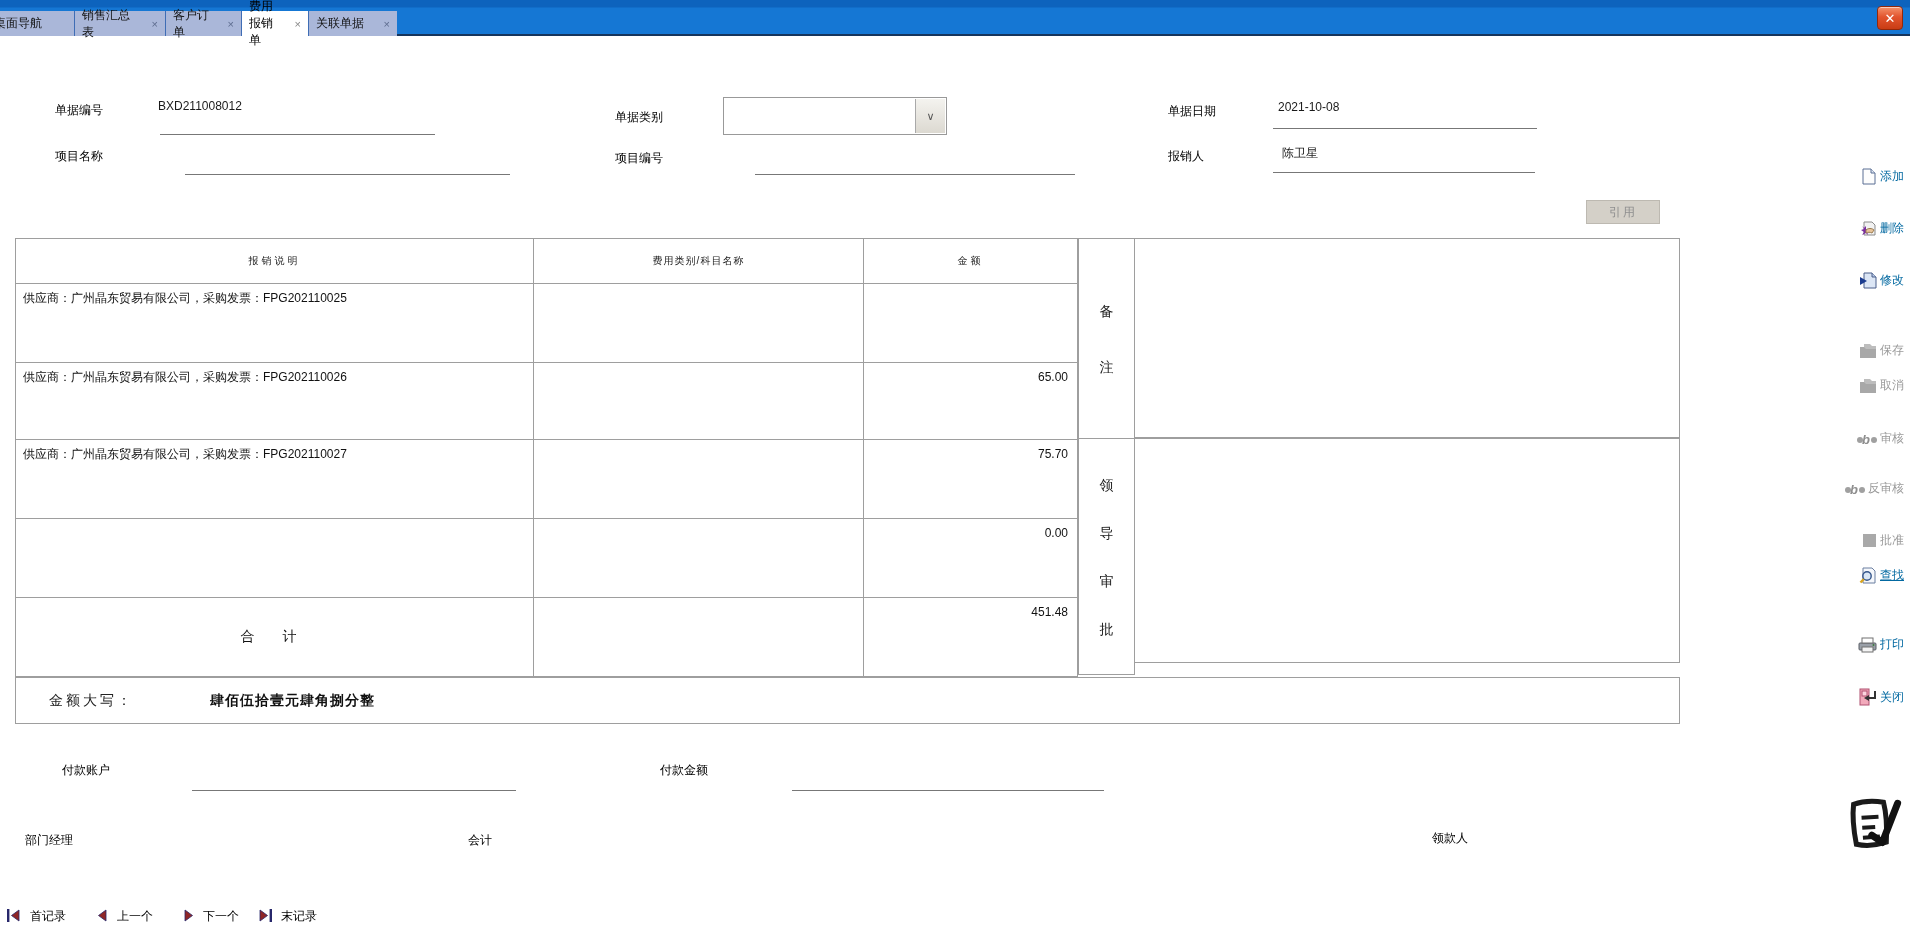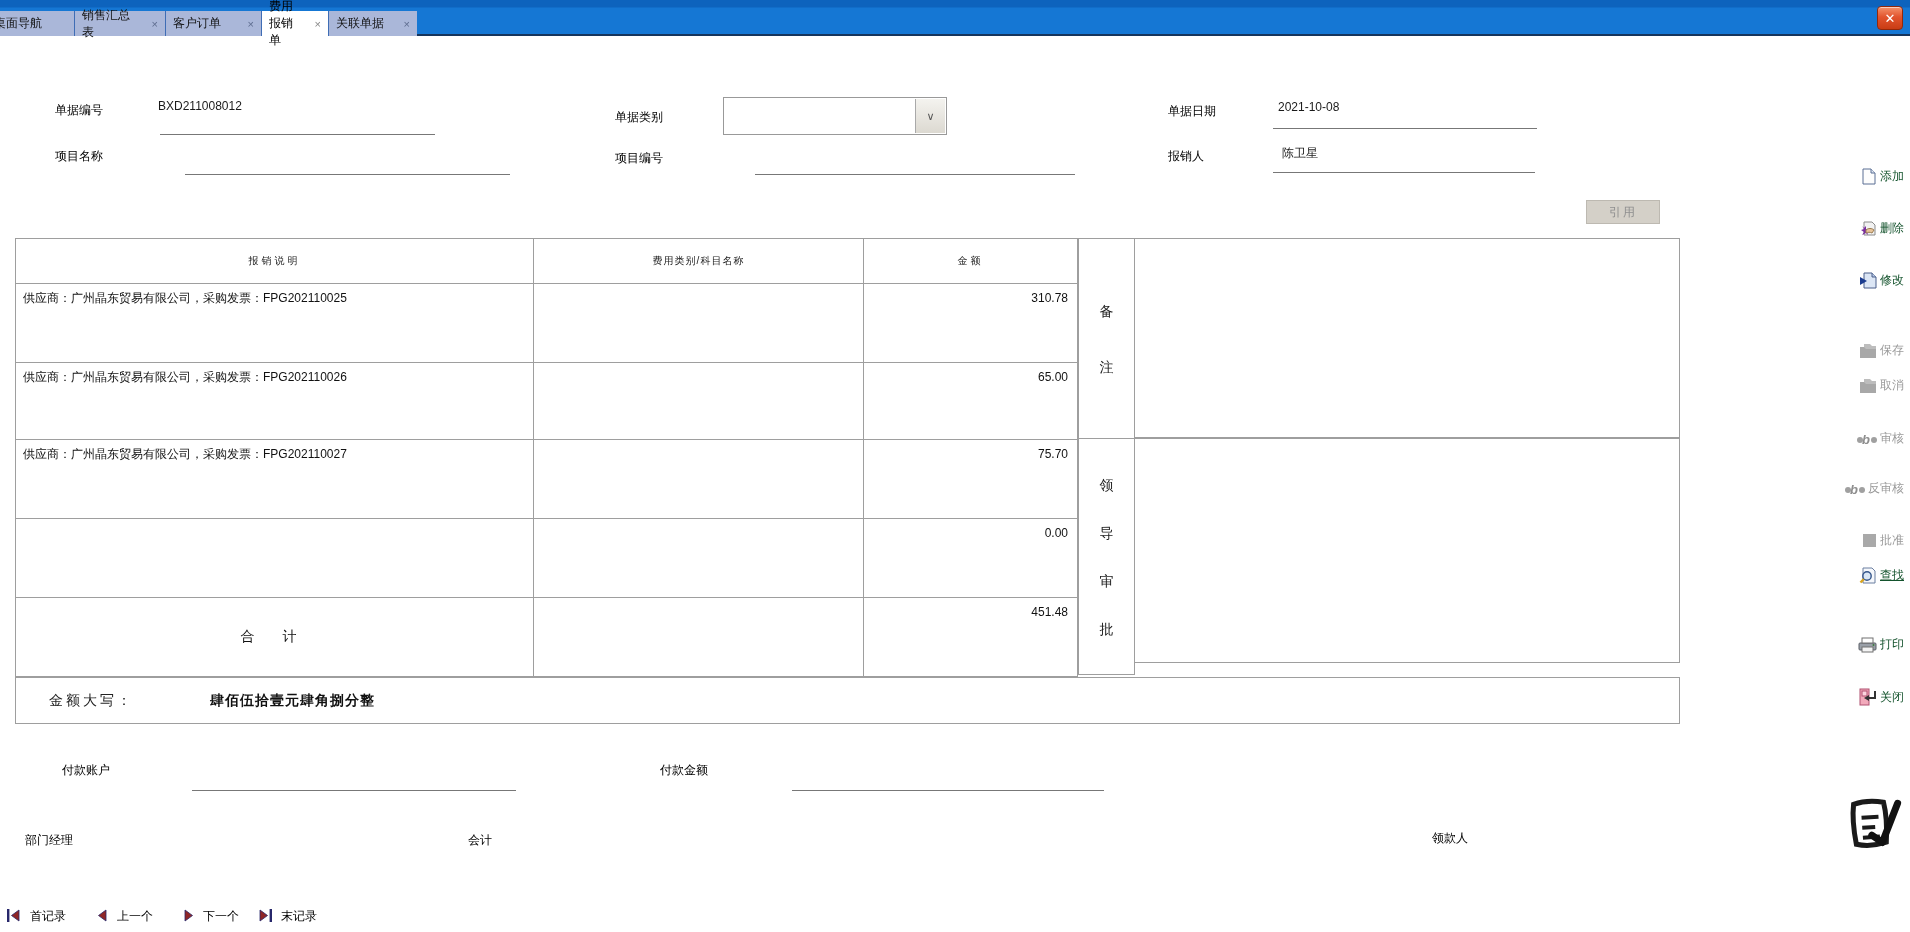--- a/index.html
+++ b/index.html
@@ -65,21 +65,21 @@
 
   .words-row { position:absolute; left:15px; top:677px; width:1665px; height:47px; border:1px solid #9e9e9e;
     display:flex; align-items:center; }
   .words-label { margin-left:33px; font-size:14px; letter-spacing:3px; color:#222; }
   .words-value { margin-left:76px; font-size:14px; font-weight:600; letter-spacing:1px; color:#111; }
 
   
   .sig { position:absolute; font-size:12px; color:#000; }
 
   
-  .tool { position:absolute; display:flex; align-items:center; gap:3px; font-size:12px; color:#14532d; white-space:nowrap; }
+  .tool { position:absolute; display:flex; align-items:center; gap:3px; font-size:12px; color:#0369a1; white-space:nowrap; }
   .tool.right { right:6px; justify-content:flex-end; }
   .tool.disabled { color:#9a9a9a; }
   .tool svg { display:block; }
 
   
   .rn { position:absolute; top:908px; display:flex; align-items:center; gap:9px; font-size:12px; color:#000; }
 
   
   .logo { position:absolute; left:1845px; top:793px; }
 </style>
@@ -94,21 +94,21 @@
   </div>
 
   <div class="tabs" style="margin-left:-14px;">
     <div class="tab" style="width:88px">
       <span>桌面导航</span>
     </div>
     <div class="tab" style="width:91px">
       <span>销售汇总表</span>
       <span class="x">×</span>
     </div>
-    <div class="tab" style="width:96px">
+    <div class="tab" style="width:76px">
       <span>客户订单</span>
       <span class="x">×</span>
     </div>
     <div class="tab active" style="width:67px">
       <span>费用报销单</span>
       <span class="x">×</span>
     </div>
     <div class="tab" style="width:89px">
       <span>关联单据</span>
       <span class="x">×</span>
@@ -143,21 +143,20 @@
 
   <div class="tbl">
     <div class="trow hrow">
       <div class="c1 hcell">报销说明</div>
       <div class="c2 hcell" style="letter-spacing:1px;">费用类别/科目名称</div>
       <div class="c3 hcell">金额</div>
     </div>
     <div class="trow drow1">
       <div class="c1 desc">供应商：广州晶东贸易有限公司，采购发票：FPG202110025</div>
       <div class="c2 desc"></div>
-      <div class="c3 amt">310.78</div>
     </div>
     <div class="trow drow2">
       <div class="c1 desc">供应商：广州晶东贸易有限公司，采购发票：FPG202110026</div>
       <div class="c2 desc"></div>
       <div class="c3 amt">65.00</div>
     </div>
     <div class="trow drow3">
       <div class="c1 desc">供应商：广州晶东贸易有限公司，采购发票：FPG202110027</div>
       <div class="c2 desc"></div>
       <div class="c3 amt">75.70</div>

